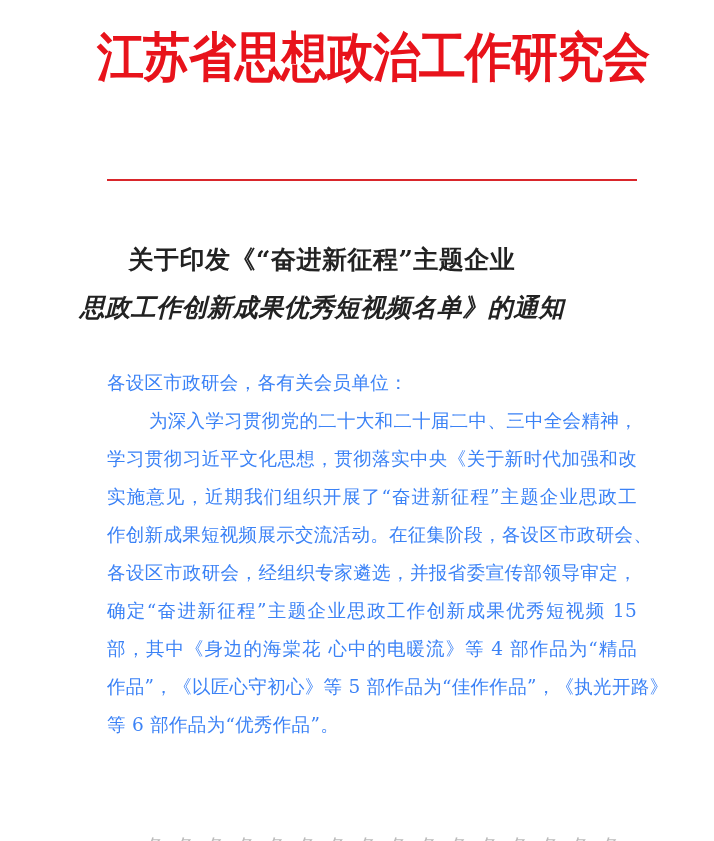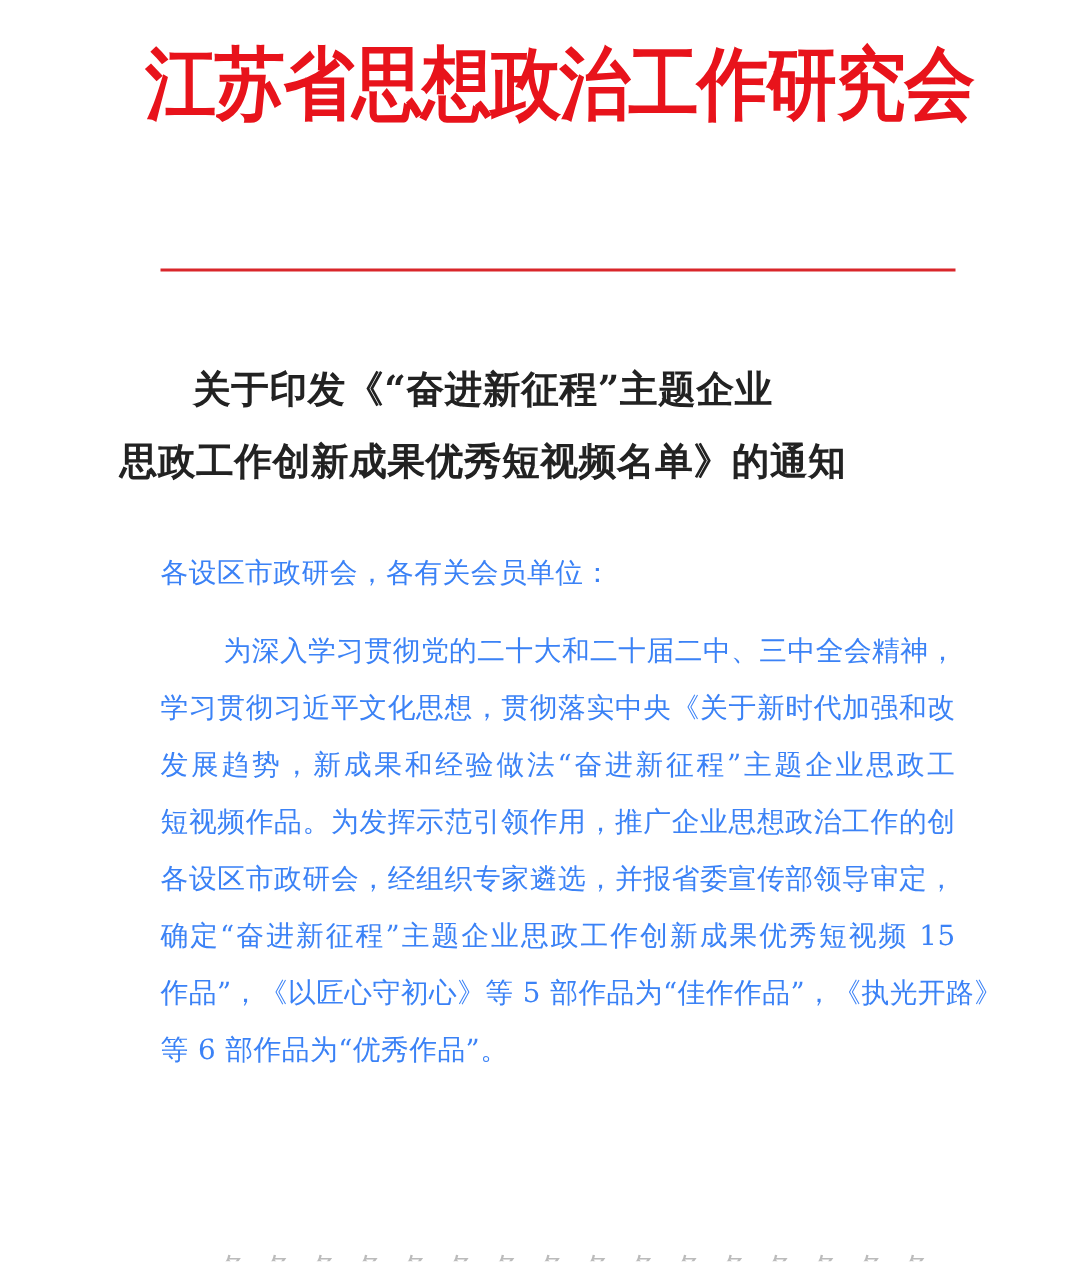--- a/index.html
+++ b/index.html
@@ -25,32 +25,32 @@
     .red-rule {
       position: absolute; left: 91px; top: 179px; width: 530px; height: 2px;
       background: #d9262b;
     }
     .notice-title {
       position: absolute; left: 0; width: 612px; text-align: center;
       color: #222; font-size: 25px; font-weight: bold; line-height: 40px;
       letter-spacing: 0.5px;
     }
     .t1 { top: 240px; }
-    .t2 { top: 288px; }
+    .t2 { top: 288px; font-style: italic; }
     .body-text {
       position: absolute; left: 91px; width: 530px;
       color: #3b82f6; font-size: 18.5px; line-height: 38px;
     }
     .line {
       display: block; height: 38px; white-space: nowrap;
       text-align: justify; text-align-last: justify;
       letter-spacing: 0.3px;
     }
     .line.last { text-align-last: left; }
-    .line.indent { padding-left: 42px; margin-top: 14px; }
+    .line.indent { padding-left: 42px; }
     .salutation { top: 364px; }
     .para { top: 402px; }
     .cutoff {
       position: absolute; left: 130px; top: 829px; width: 480px; height: 12px;
       overflow: hidden; color: #bbb; font-size: 18.5px; line-height: 38px;
     }
     .cutoff span { display: block; margin-top: -2px; letter-spacing: 3px; }
   </style>
 </head>
 <body>
@@ -62,24 +62,25 @@
   <div class="notice-title t1">关于印发《“奋进新征程”主题企业</div>
   <div class="notice-title t2">思政工作创新成果优秀短视频名单》的通知</div>
 
   <div class="body-text salutation">
     <span class="line last">各设区市政研会，各有关会员单位：</span>
   </div>
 
   <div class="body-text para">
     <span class="line indent">为深入学习贯彻党的二十大和二十届二中、三中全会精神，</span>
     <span class="line">学习贯彻习近平文化思想，贯彻落实中央《关于新时代加强和改</span>
-    <span class="line">发展趋势，新成果和经验做法“奋进新征程”主题企业思政工</span>
-    <span class="line">短视频作品。为发挥示范引领作用，推广企业思想政治工作的创</span>
+    <span class="line">实施意见，近期我们组织开展了“奋进新征程”主题企业思政工</span>
+    <span class="line">作创新成果短视频展示交流活动。在征集阶段，各设区市政研会、</span>
     <span class="line">各设区市政研会，经组织专家遴选，并报省委宣传部领导审定，</span>
     <span class="line">确定“奋进新征程”主题企业思政工作创新成果优秀短视频 15</span>
+    <span class="line">部，其中《身边的海棠花 心中的电暖流》等 4 部作品为“精品</span>
     <span class="line">作品”，《以匠心守初心》等 5 部作品为“佳作作品”，《执光开路》</span>
     <span class="line last">等 6 部作品为“优秀作品”。</span>
   </div>
 
   <div class="cutoff">
     <span>各 各 各 各 各 各 各 各 各 各 各 各 各 各 各 各 各 各 各 各</span>
   </div>
 </div>
 
 </body></html>

